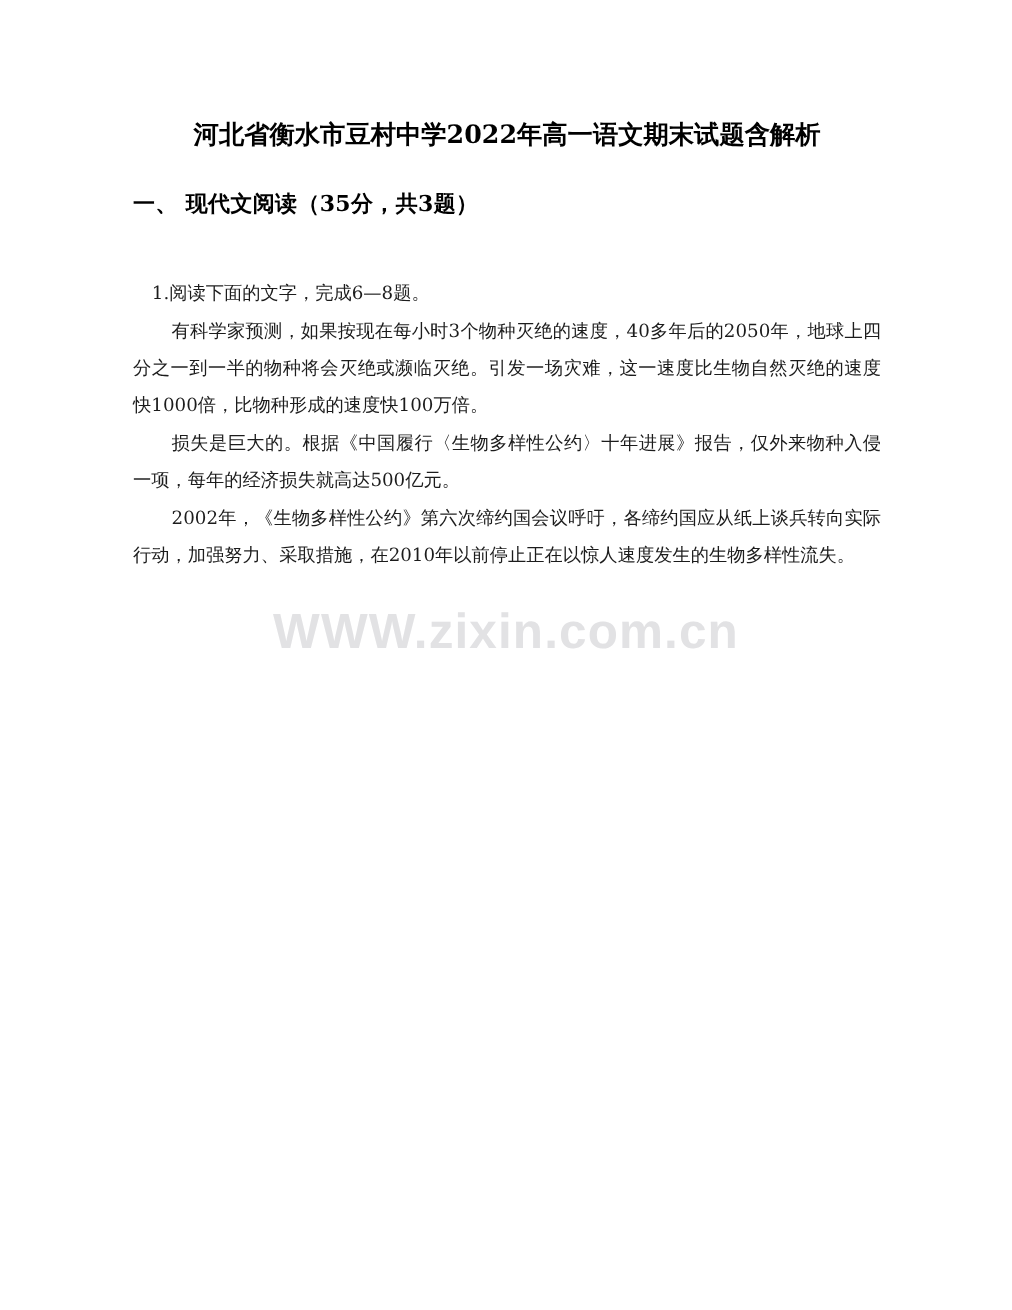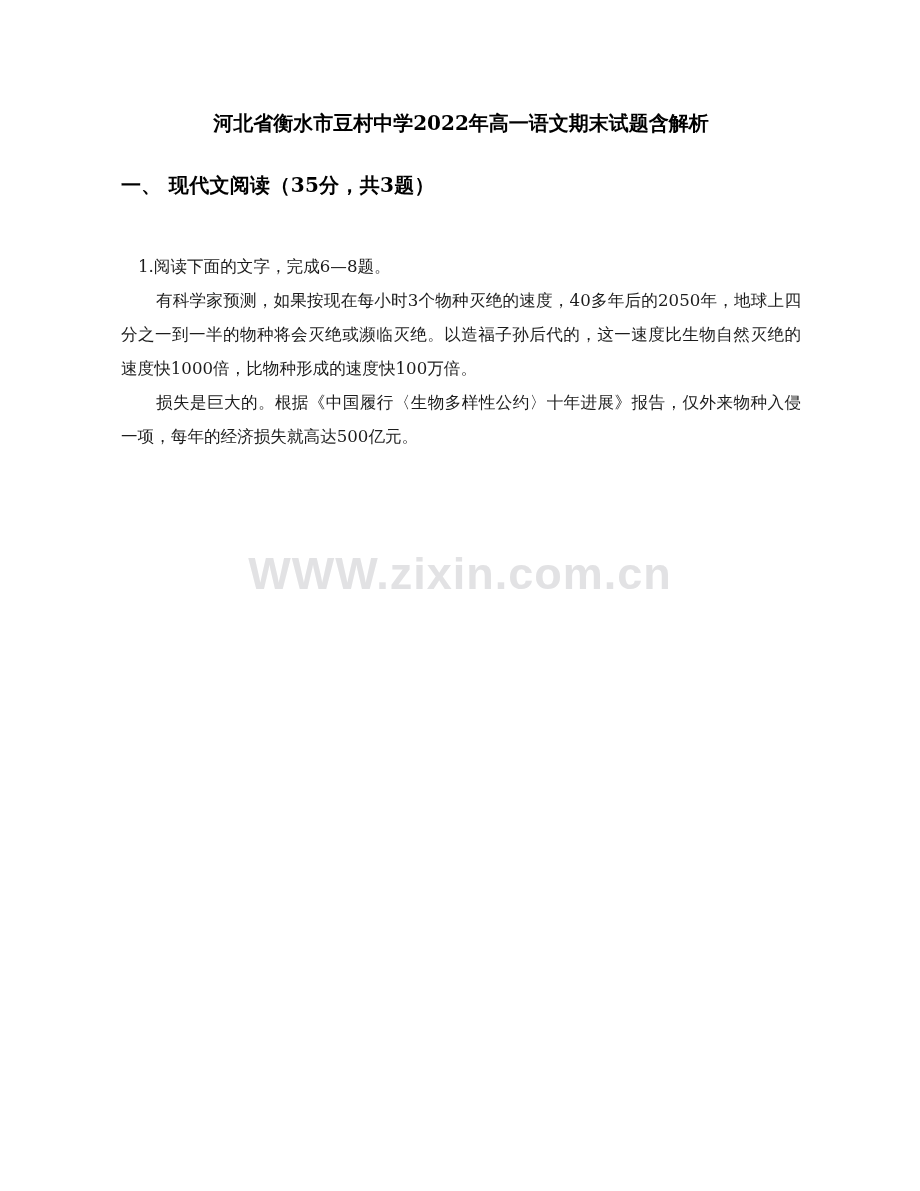--- a/index.html
+++ b/index.html
@@ -39,21 +39,21 @@
   .content {
     position: absolute;
     left: 121px;
     top: 104px;
     width: 680px;
     z-index: 2;
   }
 
   .doc-title {
     font-family: "DejaVu Serif", "Liberation Serif", serif;
-    font-size: 20px;
+    font-size: 23px;
     font-weight: 700;
     line-height: 38px;
     text-align: center;
     letter-spacing: 0px;
     margin: 0 0 6px 0;
     color: #000000;
   }
 
   .section-heading {
     font-family: "DejaVu Serif", "Liberation Serif", serif;
@@ -89,22 +89,23 @@
   <div class="watermark">WWW.zixin.com.cn</div>
 
   <div class="content">
 
     <h1 class="doc-title">河北省衡水市豆村中学2022年高一语文期末试题含解析</h1>
 
     <div class="section-heading">一、 现代文阅读（35分，共3题）</div>
 
     <p class="para indent1">1.阅读下面的文字，完成6—8题。</p>
 
-    <p class="para indent2">有科学家预测，如果按现在每小时3个物种灭绝的速度，40多年后的2050年，地球上四分之一到一半的物种将会灭绝或濒临灭绝。以造福子孙后代的，这一速度比生物自然灭绝的速度快1000倍，比物种形成的速度快100万倍。</p>
+    <p class="para indent2">有科学家预测，如果按现在每小时3个物种灭绝的速度，40多年后的2050年，地球上四分之一到一半的物种将会灭绝或濒临灭绝。引发一场灾难，这一速度比生物自然灭绝的速度快1000倍，比物种形成的速度快100万倍。</p>
 
 
 
 
     <p class="para indent2">损失是巨大的。根据《中国履行〈生物多样性公约〉十年进展》报告，仅外来物种入侵一项，每年的经济损失就高达500亿元。</p>
 
+    <p class="para indent2">2002年，《生物多样性公约》第六次缔约国会议呼吁，各缔约国应从纸上谈兵转向实际行动，加强努力、采取措施，在2010年以前停止正在以惊人速度发生的生物多样性流失。</p>
 
   </div>
 </div>
 
 </body></html>

